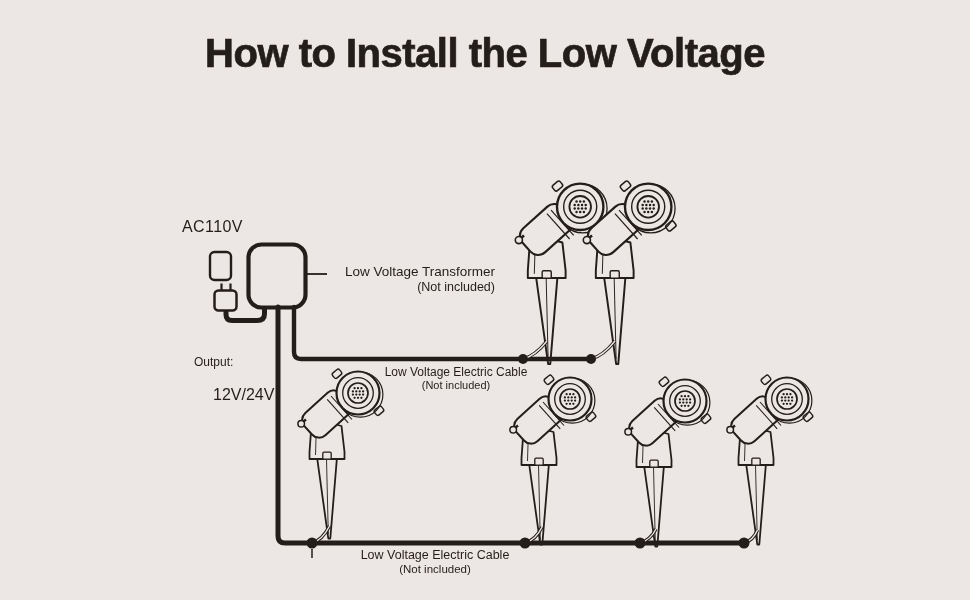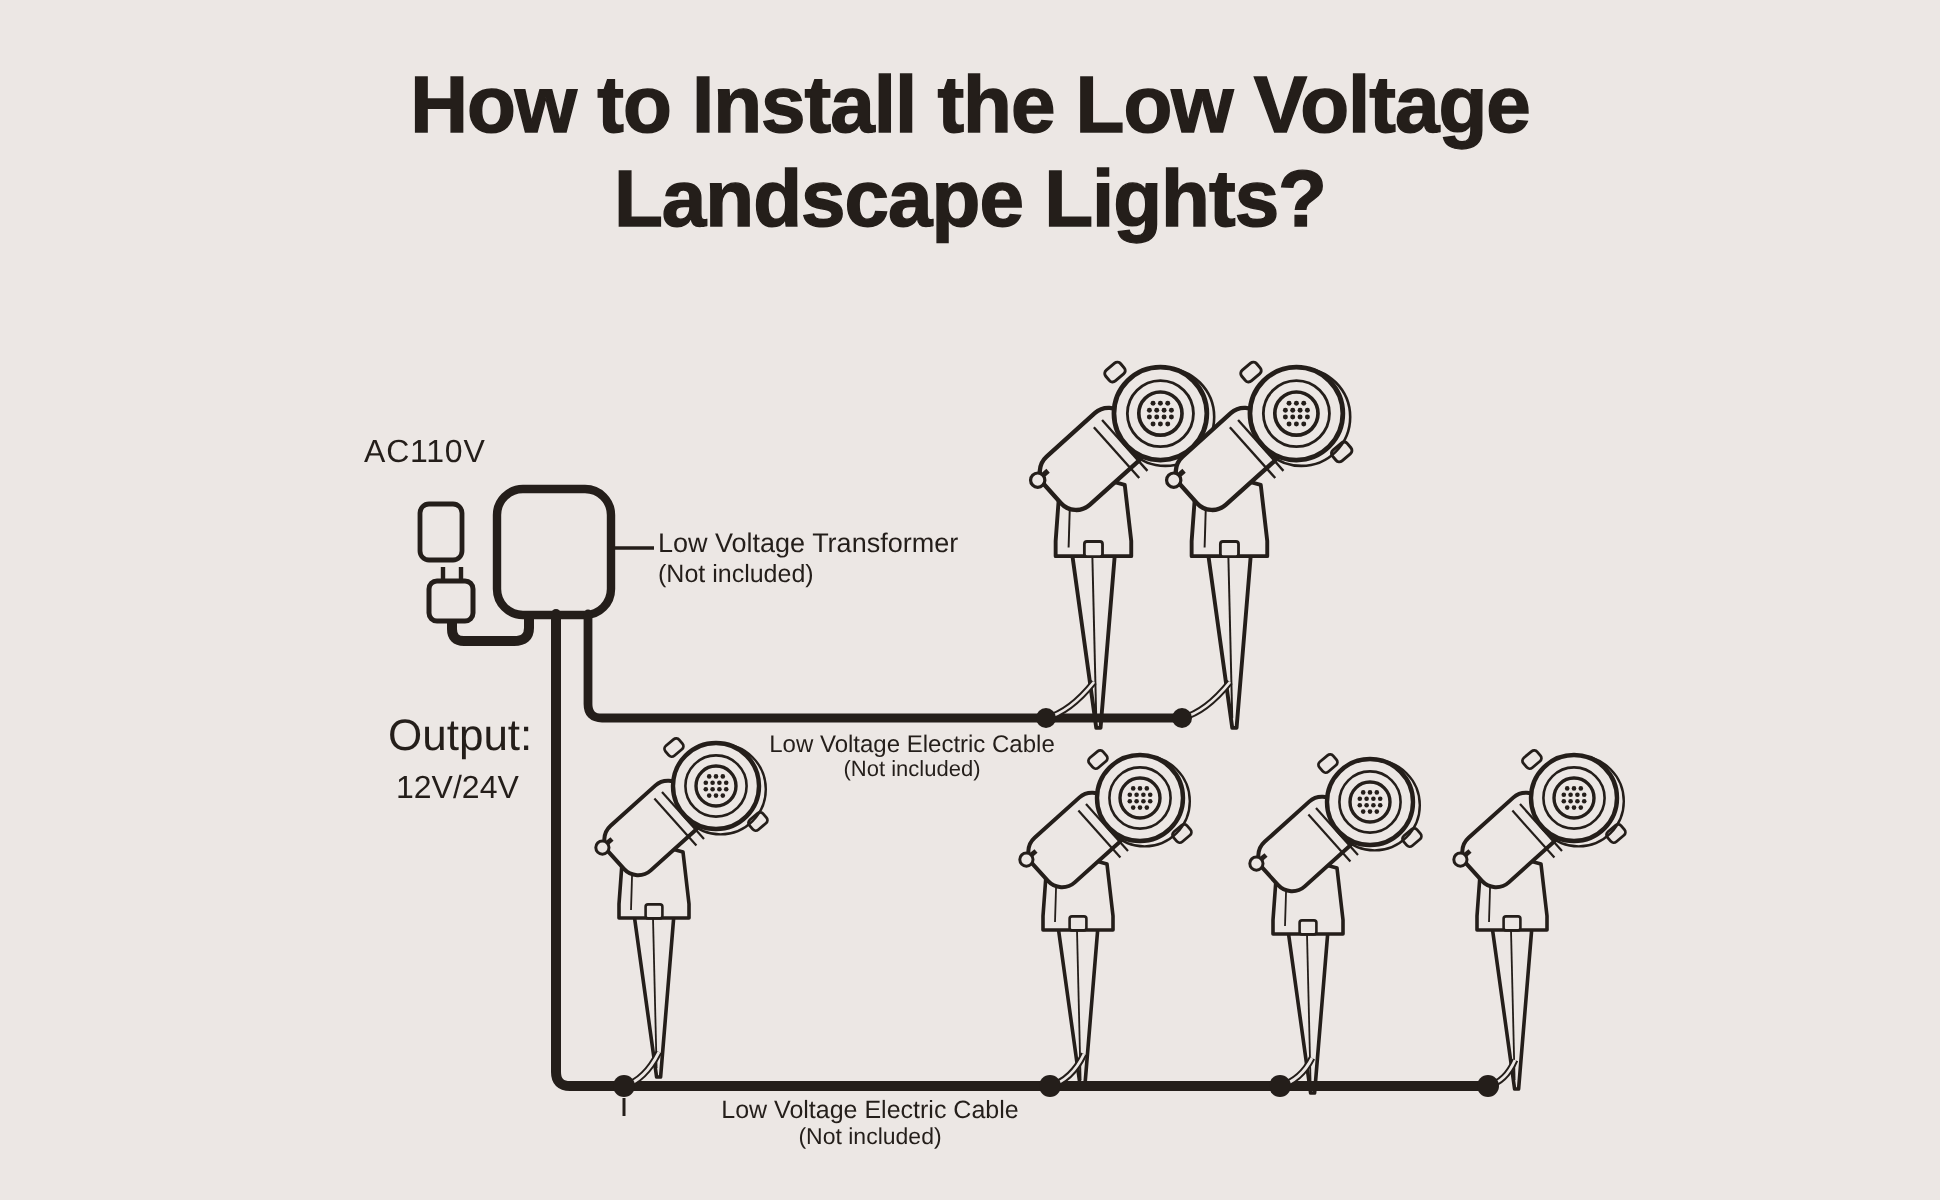--- a/index.html
+++ b/index.html
@@ -21,25 +21,25 @@
   .dotfill{fill:var(--ink);stroke:none;}
   .wirecore{stroke:var(--background);fill:none;}
   
   .lbl{position:absolute;font-weight:normal;line-height:1.18;}
   .title{
     position:absolute;left:0;right:0;top:30px;text-align:center;
     font-size:40px;font-weight:bold;letter-spacing:-0.5px;line-height:47px;
     -webkit-text-stroke:0.7px var(--ink);
   }
   #lbl-ac{left:182px;top:218px;font-size:16px;letter-spacing:0.4px;}
-  #lbl-transformer{left:329px;top:264px;width:166px;text-align:left;}
+  #lbl-transformer{left:329px;top:264px;width:166px;text-align:right;}
   #lbl-transformer .l1{font-size:13.5px;white-space:nowrap;}
   #lbl-transformer .l2{font-size:12.5px;}
-  #lbl-output1{left:194px;top:355px;font-size:22px;}
-  #lbl-output2{left:198px;top:386px;font-size:16px;}
+  #lbl-output1{left:194px;top:355px;font-size:12px;}
+  #lbl-output2{left:213px;top:386px;font-size:16px;}
   #lbl-cable-top{left:355px;top:365px;width:202px;text-align:center;}
   #lbl-cable-top .l1{font-size:12px;white-space:nowrap;}
   #lbl-cable-top .l2{font-size:11px;}
   #lbl-cable-bottom{left:333px;top:548px;width:204px;text-align:center;}
   #lbl-cable-bottom .l1{font-size:12.5px;white-space:nowrap;}
   #lbl-cable-bottom .l2{font-size:11.5px;}
   #lbl-connector{left:258px;top:559px;width:108px;text-align:center;}
   #lbl-connector .l1{font-size:12px;}
   #lbl-connector .l2{font-size:11.5px;}
 </style>
@@ -142,21 +142,20 @@
       <circle class="dotfill" cx="525" cy="543" r="5.5"></circle>
       <circle class="dotfill" cx="640" cy="543" r="5.5"></circle>
       <circle class="dotfill" cx="744" cy="543" r="5.5"></circle>
     </g>
 
     <line class="ln" stroke-width="1.5" x1="312" y1="549" x2="312" y2="558"></line>
   </svg>
 
   <div class="title">
     <div>How to Install the Low Voltage</div>
-    <div>Landscape Lights?</div>
   </div>
 
   <div class="lbl" id="lbl-ac">AC110V</div>
 
   <div class="lbl" id="lbl-transformer">
     <div class="l1">Low Voltage Transformer</div>
     <div class="l2">(Not included)</div>
   </div>
 
   <div class="lbl" id="lbl-output1">Output:</div>

